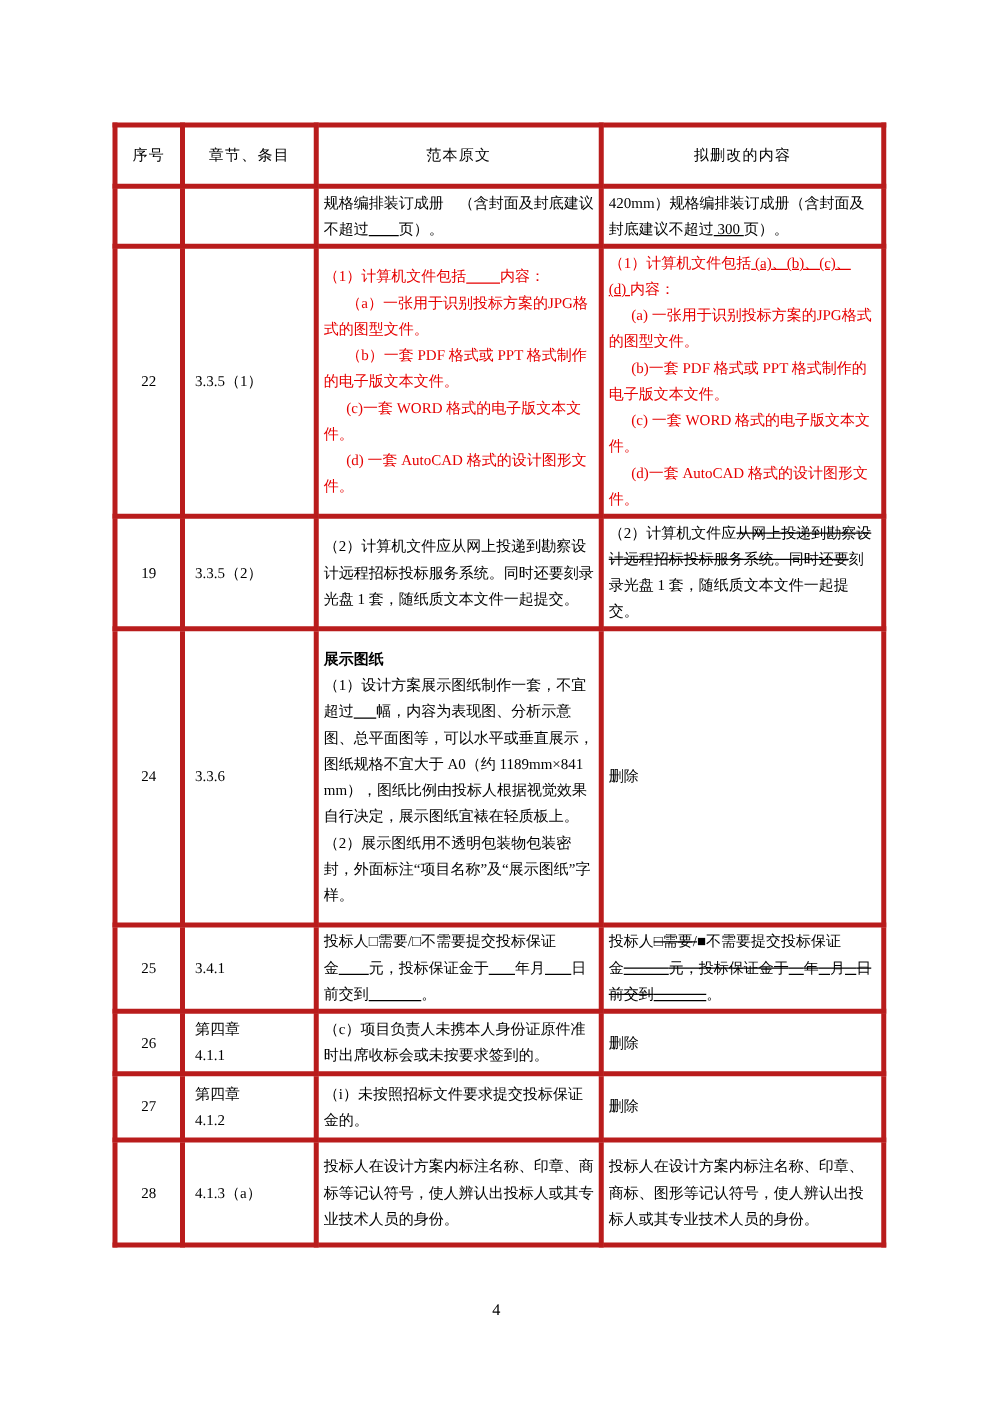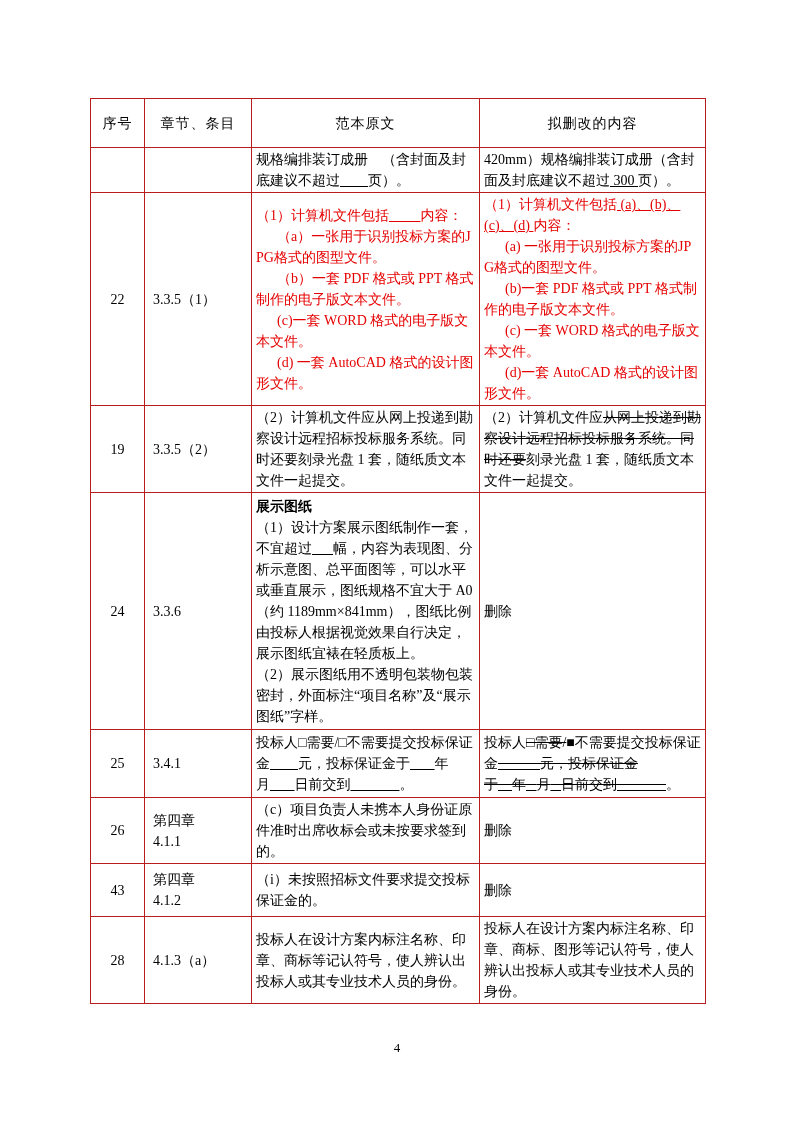--- a/index.html
+++ b/index.html
@@ -11,22 +11,22 @@
     color: #000;
   }
   .page { position: absolute; inset: 0; overflow: hidden; }
   .doc-table {
     position: absolute;
     left: 90px; top: 98px;
     border-collapse: collapse;
     table-layout: fixed;
   }
   .doc-table th, .doc-table td {
-    border: 1px solid #b91c1c;
-    font-size: 14px;
+    border: 4px solid #b91c1c;
+    font-size: 12px;
     line-height: 21px;
     padding: 1px 4px;
     overflow: hidden;
     vertical-align: middle;
     word-break: break-all;
   }
   .doc-table th {
     font-weight: normal;
     text-align: center;
     letter-spacing: 1px;
@@ -129,21 +129,21 @@
             <td class="cell-section">第四章
 4.1.1</td>
             <td class="cell-content">
               <div class="para"><span>（c）项目负责人未携本人身份证原件准时出席收标会或未按要求签到的。</span></div>
             </td>
             <td class="cell-content">
               <div class="para"><span>删除</span></div>
             </td>
           </tr>
           <tr style="height: 53px;">
-            <td class="cell-no">43</td>
+            <td class="cell-no">27</td>
             <td class="cell-section">第四章
 4.1.2</td>
             <td class="cell-content">
               <div class="para"><span>（i）未按照招标文件要求提交投标保证金的。</span></div>
             </td>
             <td class="cell-content">
               <div class="para"><span>删除</span></div>
             </td>
           </tr>
           <tr style="height: 84px;">

